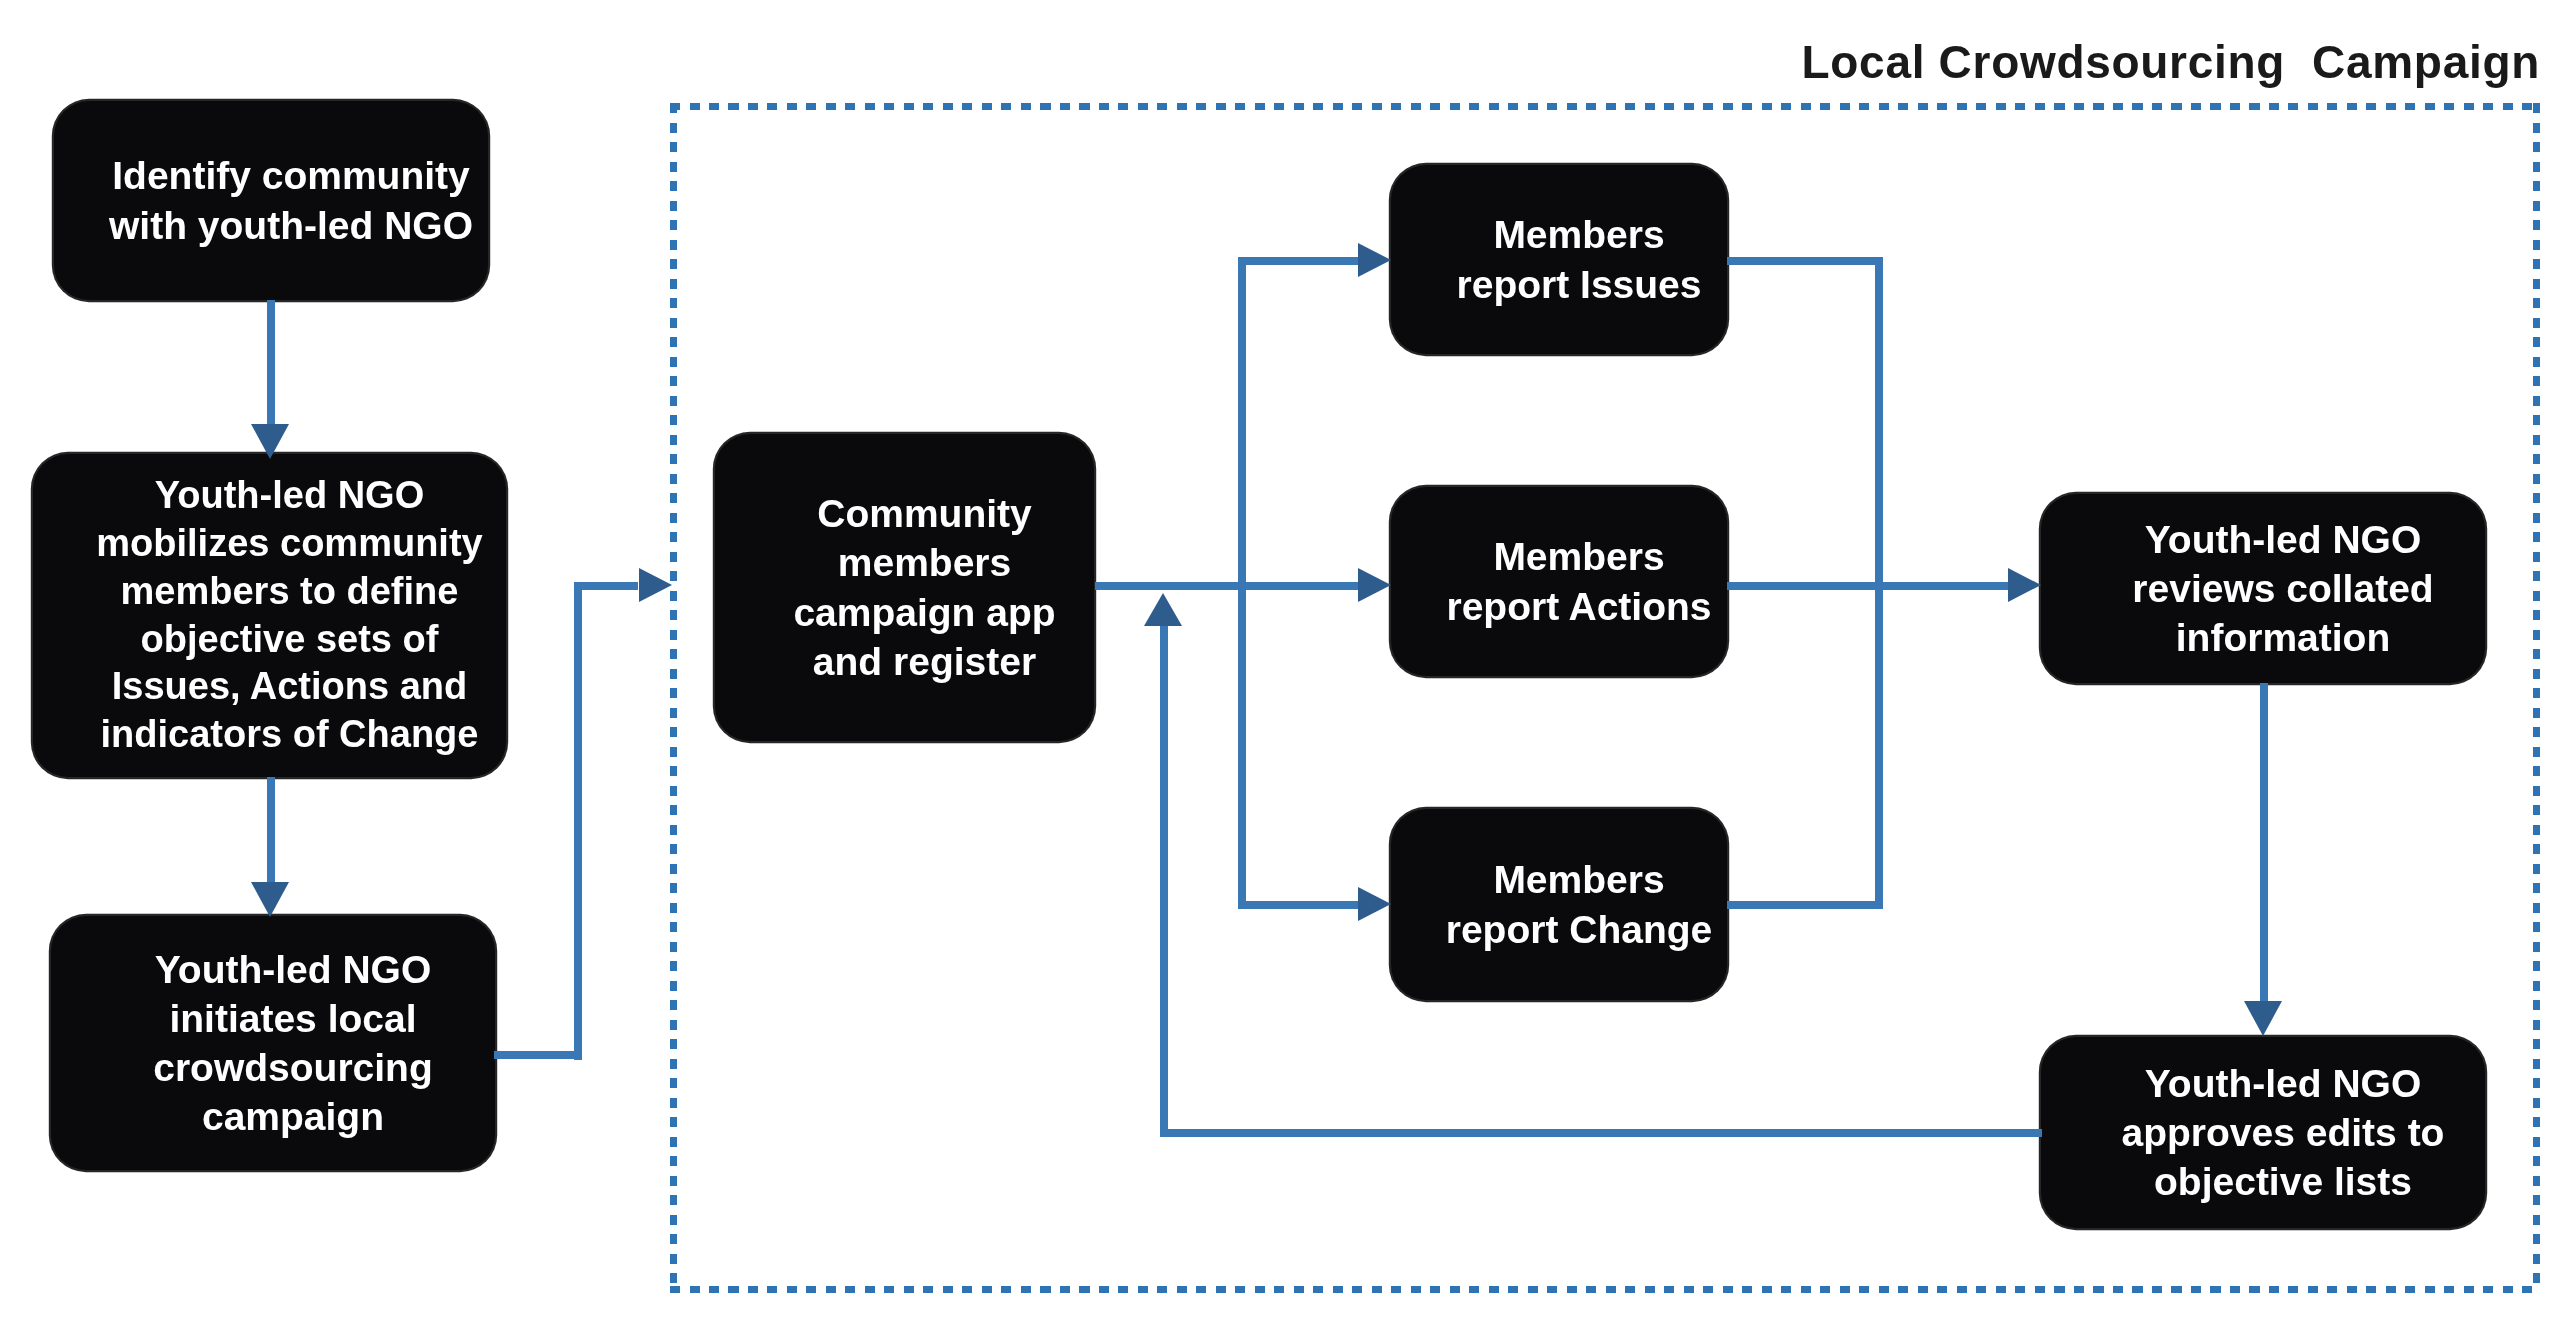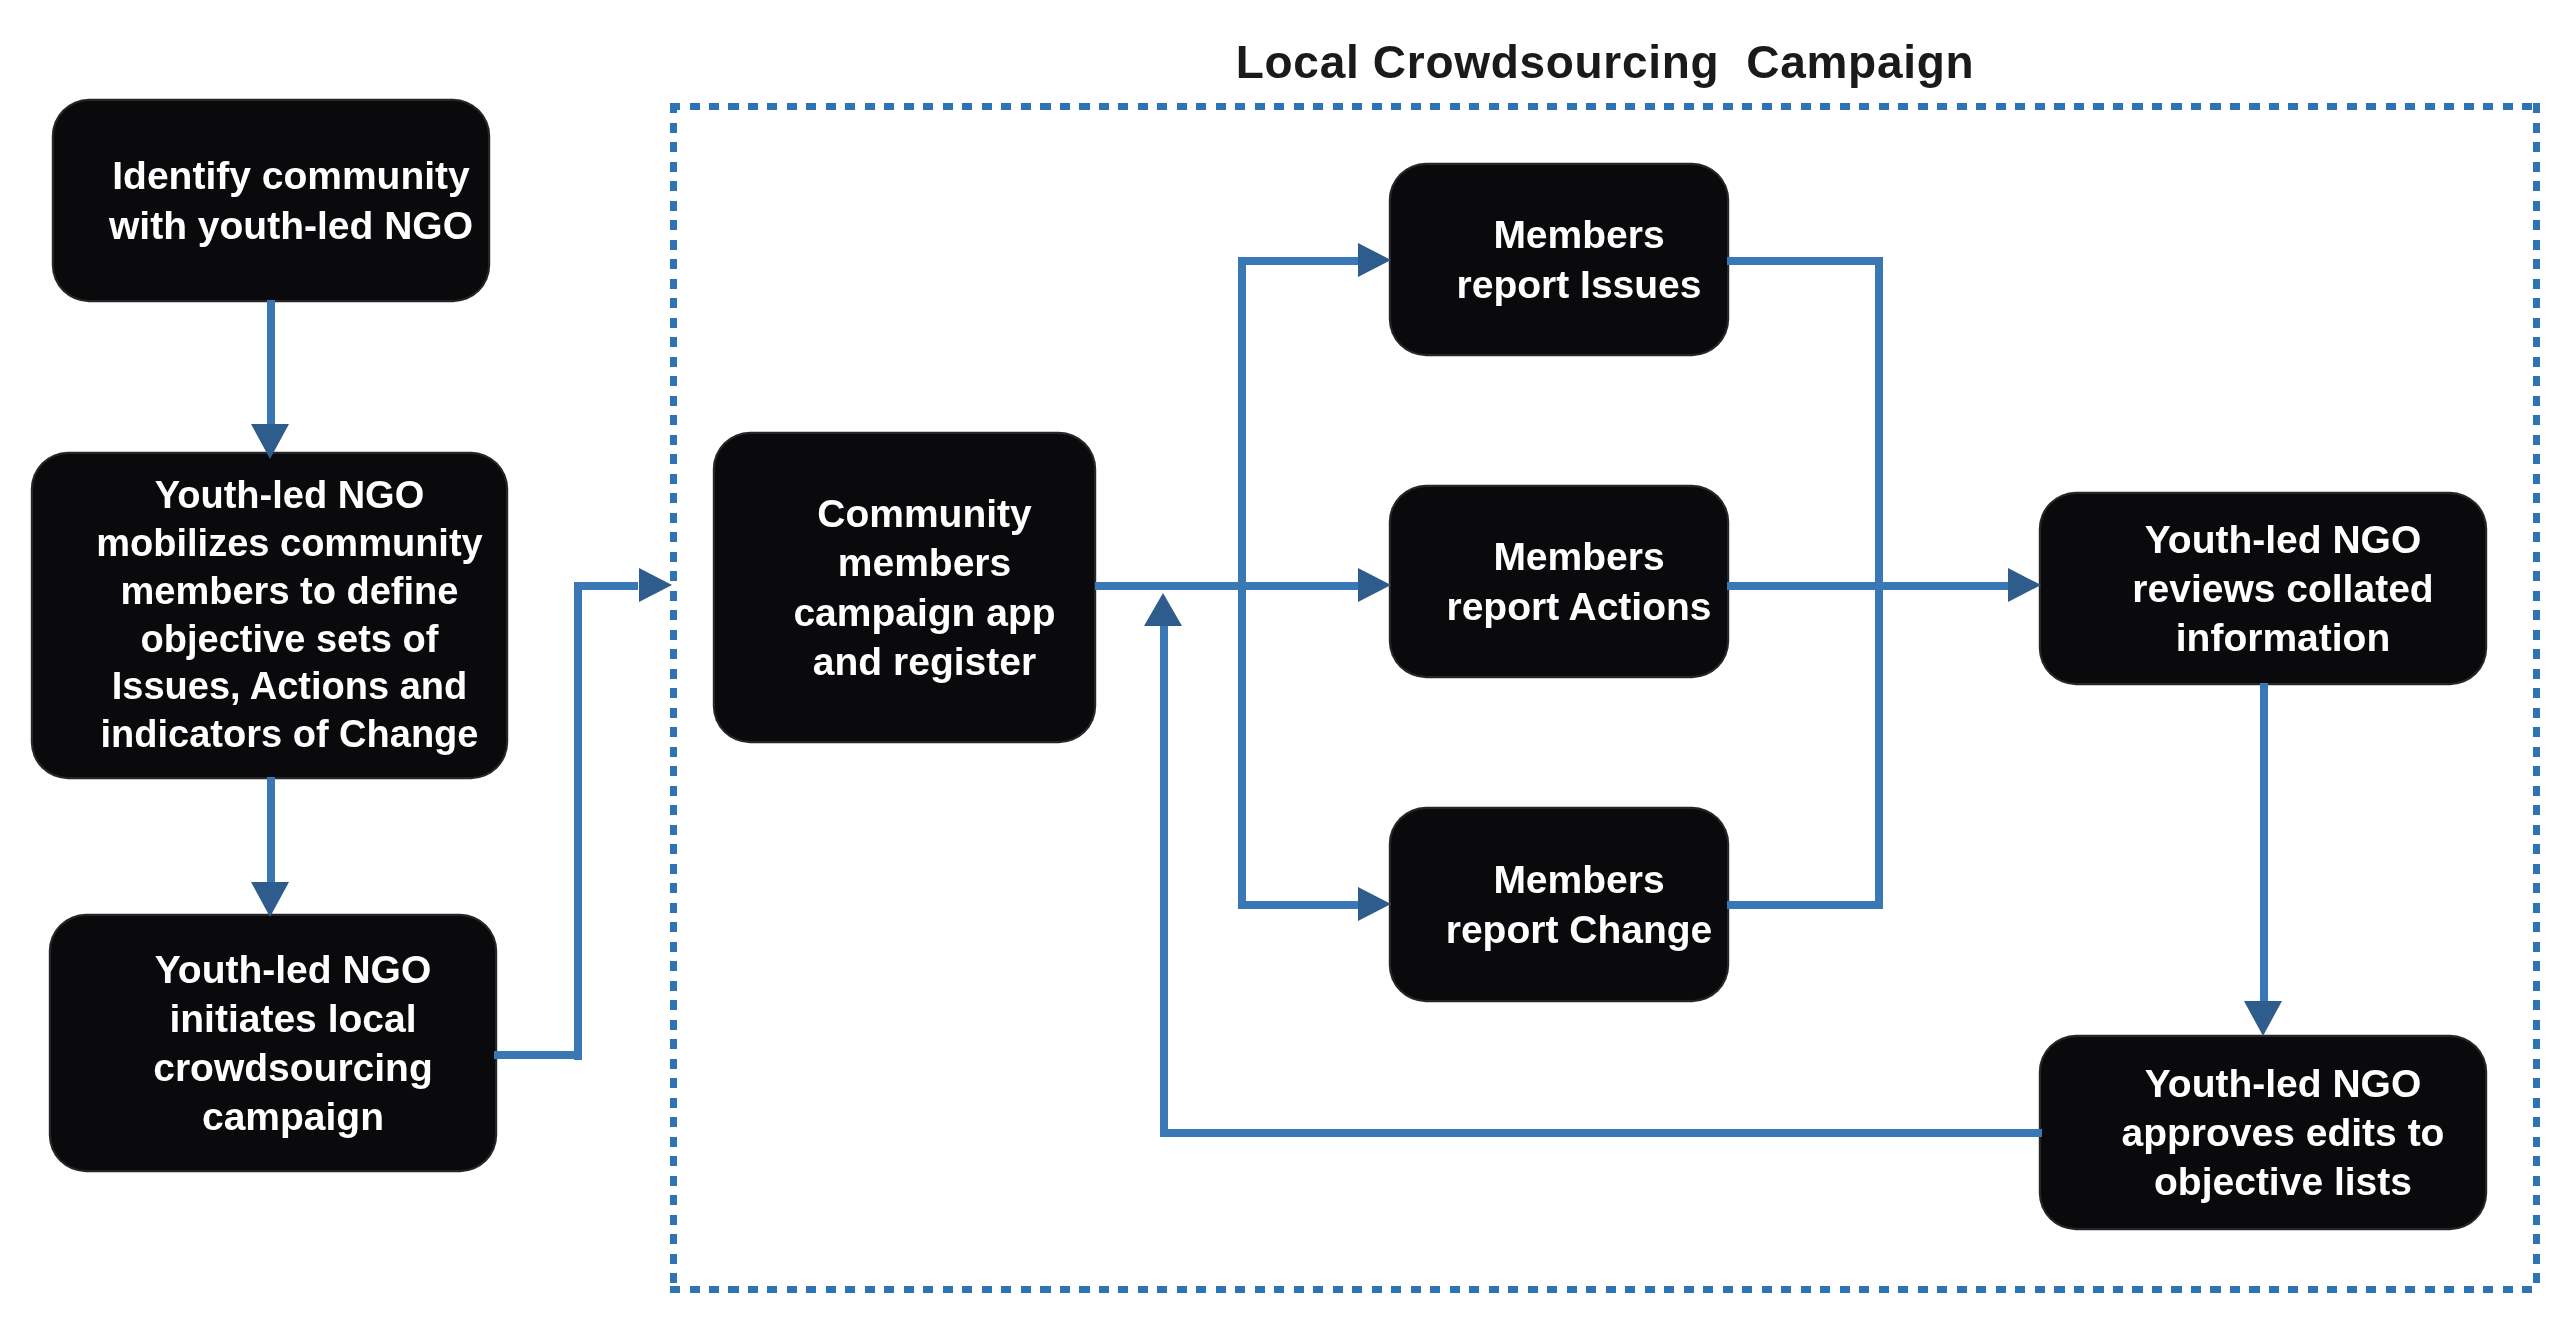--- a/index.html
+++ b/index.html
@@ -21,21 +21,21 @@
     width: 2576px;
     height: 1327px;
     background: var(--background);
     overflow: hidden;
   }
   .title {
     position: absolute;
     left: 670px;
     top: 35px;
     width: 1870px;
-    text-align: center;
+    text-align: right;
     font-size: 46px;
     font-weight: 700;
     letter-spacing: 0.7px;
     color: var(--title-text);
     white-space: pre;
   }
   .boundary {
     position: absolute;
     left: 670px;
     top: 103px;

